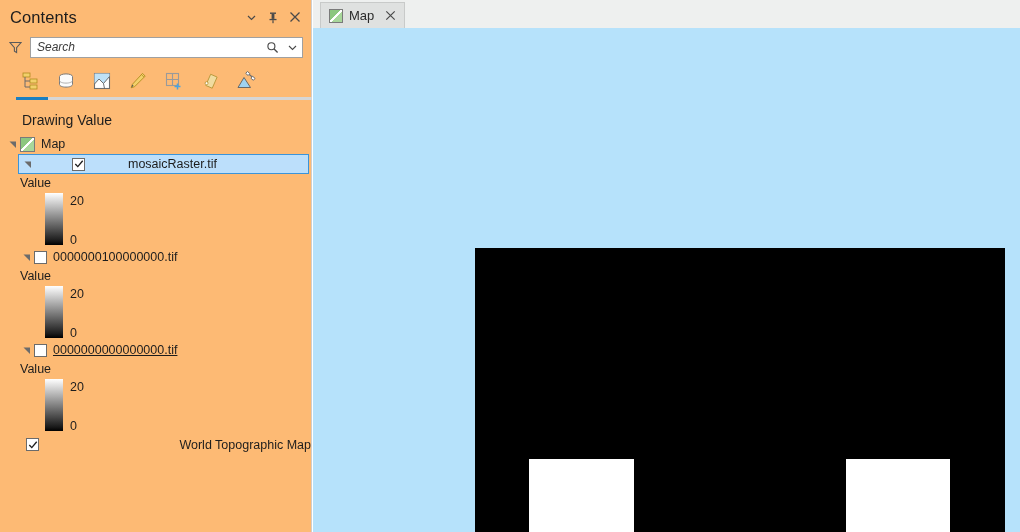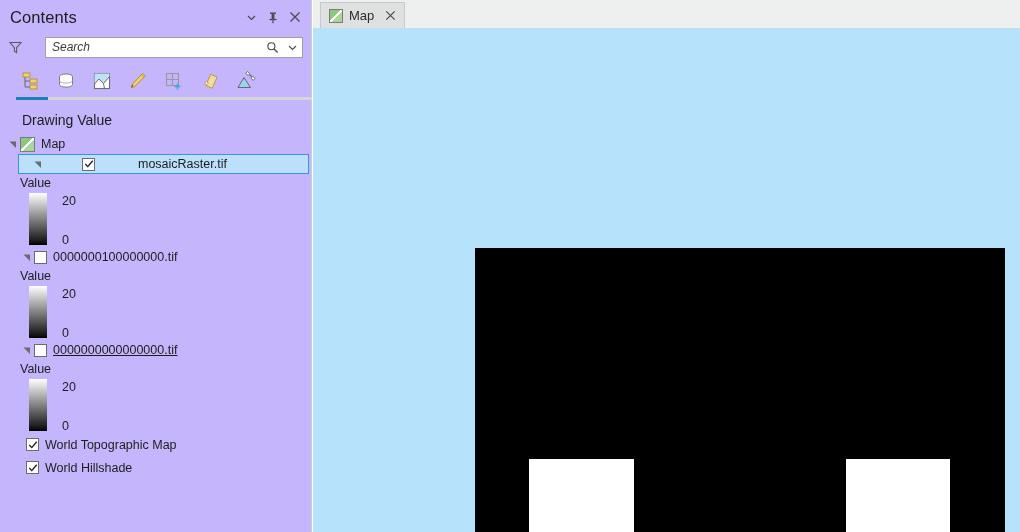--- a/index.html
+++ b/index.html
@@ -9,21 +9,21 @@
     background: #ffffff;
     font-family: "Liberation Sans", sans-serif;
     -webkit-font-smoothing: antialiased;
   }
   #app { position: relative; width: 1020px; height: 532px; }
 
   
   #contents-pane {
     position: absolute; left: 0; top: 0;
     width: 312px; height: 532px;
-    background: #c4b5fd;
+    background: #fdba74;
     border-right: 1px solid #cfcfcf;
     box-sizing: border-box;
   }
   #pane-header {
     position: relative;
     height: 34px;
     display: flex; align-items: center;
     padding-left: 10px;
   }
   #pane-title {
@@ -49,21 +49,21 @@
     height: 26px;
   }
   #filter-icon { width: 22px; height: 22px; display:flex; align-items:center; justify-content:center; }
   #search-box {
     flex: 1;
     height: 21px;
     background: #ffffff;
     border: 1px solid #a0a0a0;
     display: flex; align-items: center;
     box-sizing: border-box;
-    margin-left: 19px;
+    margin-left: 4px;
   }
   #search-input {
     flex: 1;
     border: 0; outline: 0;
     background: transparent;
     font-family: "Liberation Sans", sans-serif;
     font-size: 12px;
     font-style: italic;
     color: #3b3b3b;
     padding-left: 6px;
@@ -156,24 +156,23 @@
   .legend-group { padding-left: 0; }
   .legend-title {
     font-size: 12.5px;
     color: #1d1d1d;
     padding-left: 20px;
     height: 19px;
     line-height: 19px;
   }
   .ramp-wrap {
     display: flex;
-    padding-left: 29px;
+    padding-left: 45px;
     height: 54px;
     position: relative;
-    gap: 8px;
   }
   .ramp-bar {
     width: 18px; height: 52px;
     background: linear-gradient(to bottom, #ffffff 0%, #1a1a1a 92%, #000000 100%);
     border: 0;
   }
   .ramp-labels {
     position: relative;
     margin-left: 7px;
     width: 40px;
@@ -182,20 +181,21 @@
   }
   .ramp-hi { position: absolute; top: 1px; left: 0; }
   .ramp-lo { position: absolute; bottom: 0px; left: 0; }
 
   .basemap-row {
     display: flex; align-items: center;
     height: 23px;
     font-size: 12.5px;
     color: #1d1d1d;
     padding-left: 26px;
+    justify-content: space-between;
   }
 
   
   #map-area {
     position: absolute;
     left: 313px; top: 0;
     width: 707px; height: 532px;
     background: #eef0ef;
   }
   #tab-strip {
@@ -378,21 +378,21 @@
       <div class="tree-row" style="padding-left:6px;">
         <div class="expander">
           <svg width="8" height="8" viewBox="0 0 8 8">
               <path d="M0.5 1.5 L7 1.5 L7 8 Z" fill="#6b6b6b"></path>
             </svg>
         </div>
         <div class="map-icon"></div>
         <span class="layer-label">Map</span>
       </div>
 
-      <div class="tree-row selected" style="margin-left:18px; padding-left:12px;gap:37px;">
+      <div class="tree-row selected" style="margin-left:18px; padding-left:2px;gap:37px;">
         <div class="expander">
           <svg width="8" height="8" viewBox="0 0 8 8">
               <path d="M0.5 1.5 L7 1.5 L7 8 Z" fill="#6b6b6b"></path>
             </svg>
         </div>
         <div class="cb">
           <svg width="10" height="10" viewBox="0 0 10 10">
               <path d="M1.3 5 L3.8 7.6 L8.7 1.8" fill="none" stroke="#1d1d1d" stroke-width="1.35"></path>
             </svg>
         </div>
@@ -450,28 +450,20 @@
       </div>
 
       <div class="basemap-row">
         <div class="cb">
           <svg width="10" height="10" viewBox="0 0 10 10">
               <path d="M1.3 5 L3.8 7.6 L8.7 1.8" fill="none" stroke="#1d1d1d" stroke-width="1.35"></path>
             </svg>
         </div>
         <span class="layer-label">World Topographic Map</span>
       </div>
-      <div class="basemap-row">
-        <div class="cb">
-          <svg width="10" height="10" viewBox="0 0 10 10">
-              <path d="M1.3 5 L3.8 7.6 L8.7 1.8" fill="none" stroke="#1d1d1d" stroke-width="1.35"></path>
-            </svg>
-        </div>
-        <span class="layer-label">World Hillshade</span>
-      </div>
 
     </div>
   </div>
 
   <div id="map-area">
     <div id="tab-strip">
       <div id="map-tab">
         <div class="tab-icon"></div>
         <span class="tab-label">Map</span>
         <div id="tab-close">

